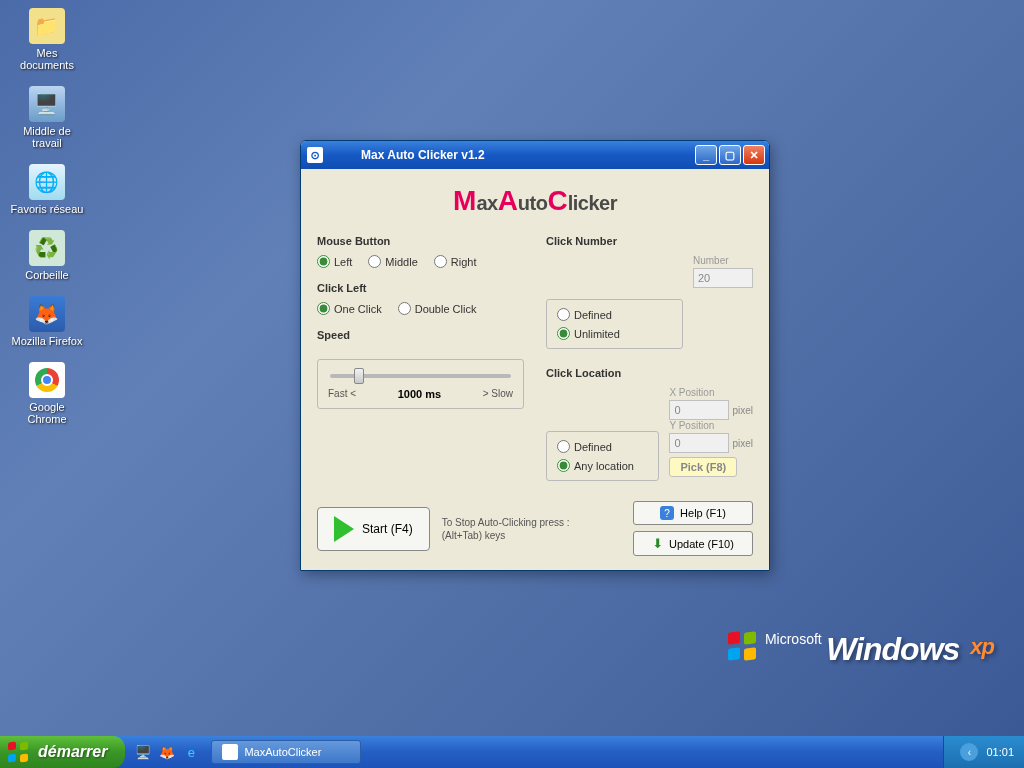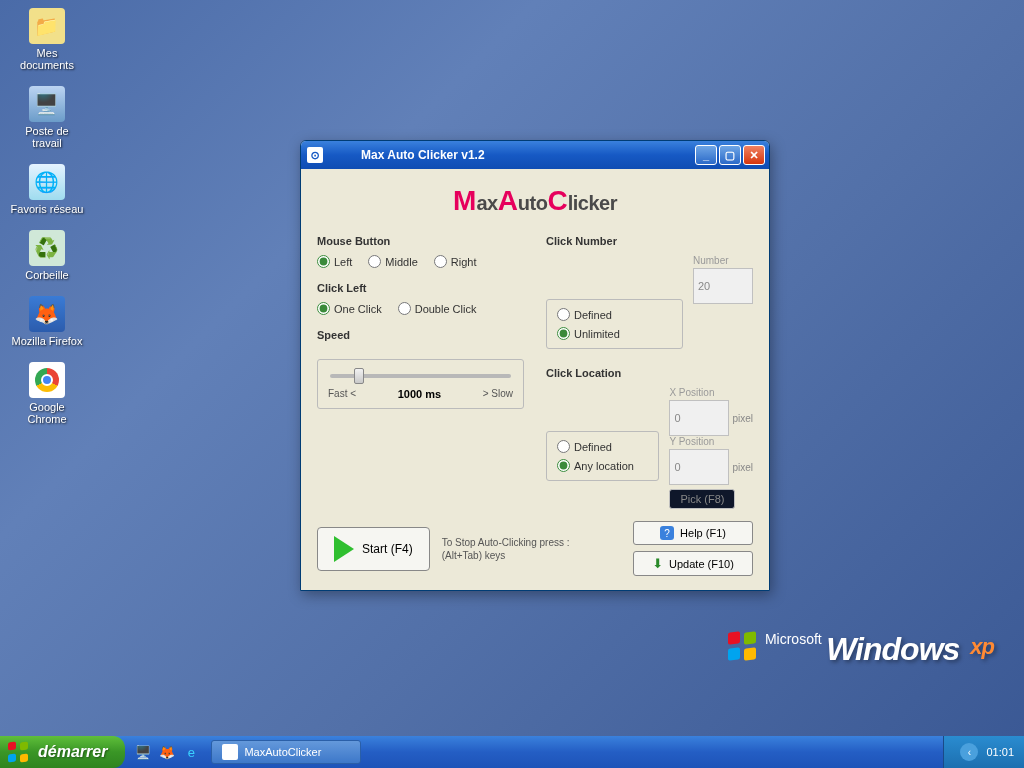--- a/index.html
+++ b/index.html
@@ -51,25 +51,25 @@
 
 .speed-box { border:1px solid #bbb; border-radius:3px; padding: 8px 10px; margin-top:18px; }
 .slider-track { height: 4px; background:#b8b8b8; border-radius:2px; position:relative; margin:6px 2px 10px; }
 .slider-thumb { position:absolute; top:-6px; left:13%; width:10px; height:16px; background:linear-gradient(#f2f2f2,#c9c9c9); border:1px solid #888; border-radius:2px; }
 .speed-labels { display:flex; justify-content:space-between; font-size:10px; color:#555; }
 .speed-labels .val { font-weight:bold; color:#000; font-size:11px; }
 
 .box { border:1px solid #bbb; border-radius:3px; padding: 8px 10px; margin-bottom:8px;margin-top:44px; }
 .number-group, .location-group { display:flex; gap:10px; align-items:flex-start; }
 .spin-field { display:flex; flex-direction:column; gap:2px; font-size:10px; color:#888; }
-.spin-field input { width:60px; height:36px; border:1px solid #c0c0c0; background:#f0f0f0; color:#888; padding:0 4px; font-size:11px; }
+.spin-field input { width:60px; height:20px; border:1px solid #c0c0c0; background:#f0f0f0; color:#888; padding:0 4px; font-size:11px; }
 .spin-row { display:flex; align-items:center; gap:3px; }
 .spin-row .unit { font-size:10px; color:#888; }
 .disabled * { color:#9a9a9a; }
-.pick-btn { margin-top:4px; padding: 3px 10px; font-size:11px; color:#888; border:1px solid #c0c0c0; background:#0f172a; border-radius:3px; }
+.pick-btn { margin-top:4px; padding: 3px 10px; font-size:11px; color:#888; border:1px solid #c0c0c0; background:#fef9c3; border-radius:3px;font-weight:bold; }
 
 .footer-row { display:flex; align-items:center; gap:12px; margin-top:12px; }
 .start-btn { display:flex; align-items:center; gap:8px; border:1px solid #888; background:#f6f6f2; padding: 8px 16px; border-radius:4px; cursor:pointer; font-size:12px; }
 .start-btn .play-icon { width:0; height:0; border-left:20px solid #2fbf2f; border-top:13px solid transparent; border-bottom:13px solid transparent; }
 .stop-hint { font-size:10px; color:#555; line-height:1.3; }
 .right-btns { margin-left:auto; display:flex; flex-direction:column; gap:6px; }
 .sm-btn { display:flex; align-items:center; justify-content:center; gap:6px; border:1px solid #888; background:#f6f6f2; padding:4px 10px; border-radius:3px; font-size:11px; cursor:pointer; width:120px; }
 .sm-btn .help-ico { width:14px;height:14px;background:#3a81dd;color:#fff;border-radius:3px;font-size:10px;display:flex;align-items:center;justify-content:center;}
 .sm-btn .upd-ico { color:#2a8a2a; font-size:13px; }
 
@@ -94,21 +94,21 @@
       <span class="brand">Windows</span><span class="brand xp">xp</span></div>
   </div>
 
   <div class="desktop-icons">
     <div class="desktop-icon">
         <div class="ico">📁</div>
         <div class="label">Mes documents</div>
       </div>
     <div class="desktop-icon">
         <div class="ico pc">🖥️</div>
-        <div class="label">Poste de travail</div>
+        <div class="label">Middle de travail</div>
       </div>
     <div class="desktop-icon">
         <div class="ico net">🌐</div>
         <div class="label">Favoris réseau</div>
       </div>
     <div class="desktop-icon">
         <div class="ico bin">♻️</div>
         <div class="label">Corbeille</div>
       </div>
     <div class="desktop-icon">

